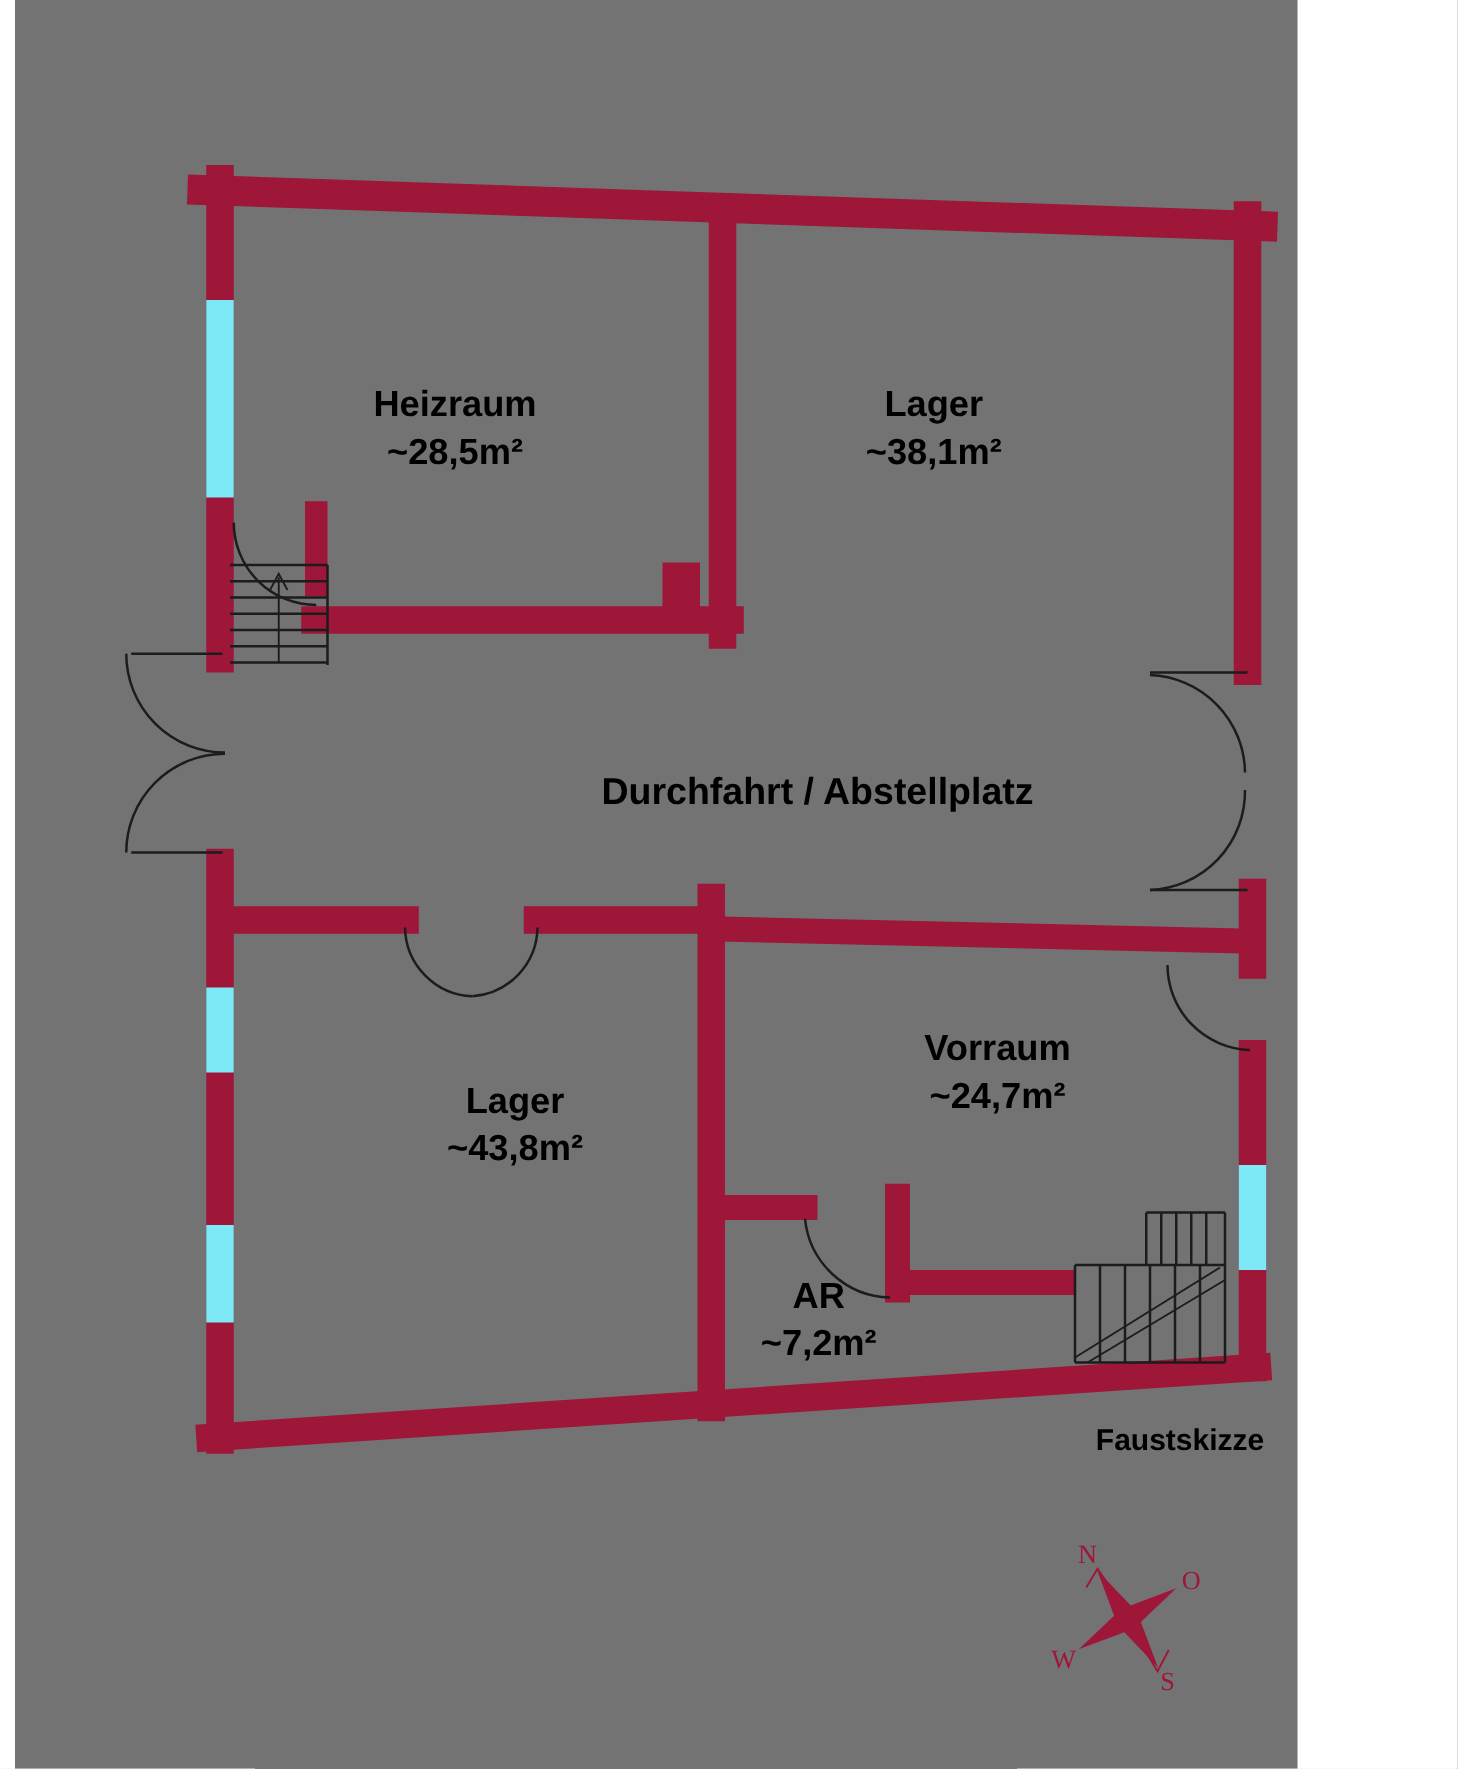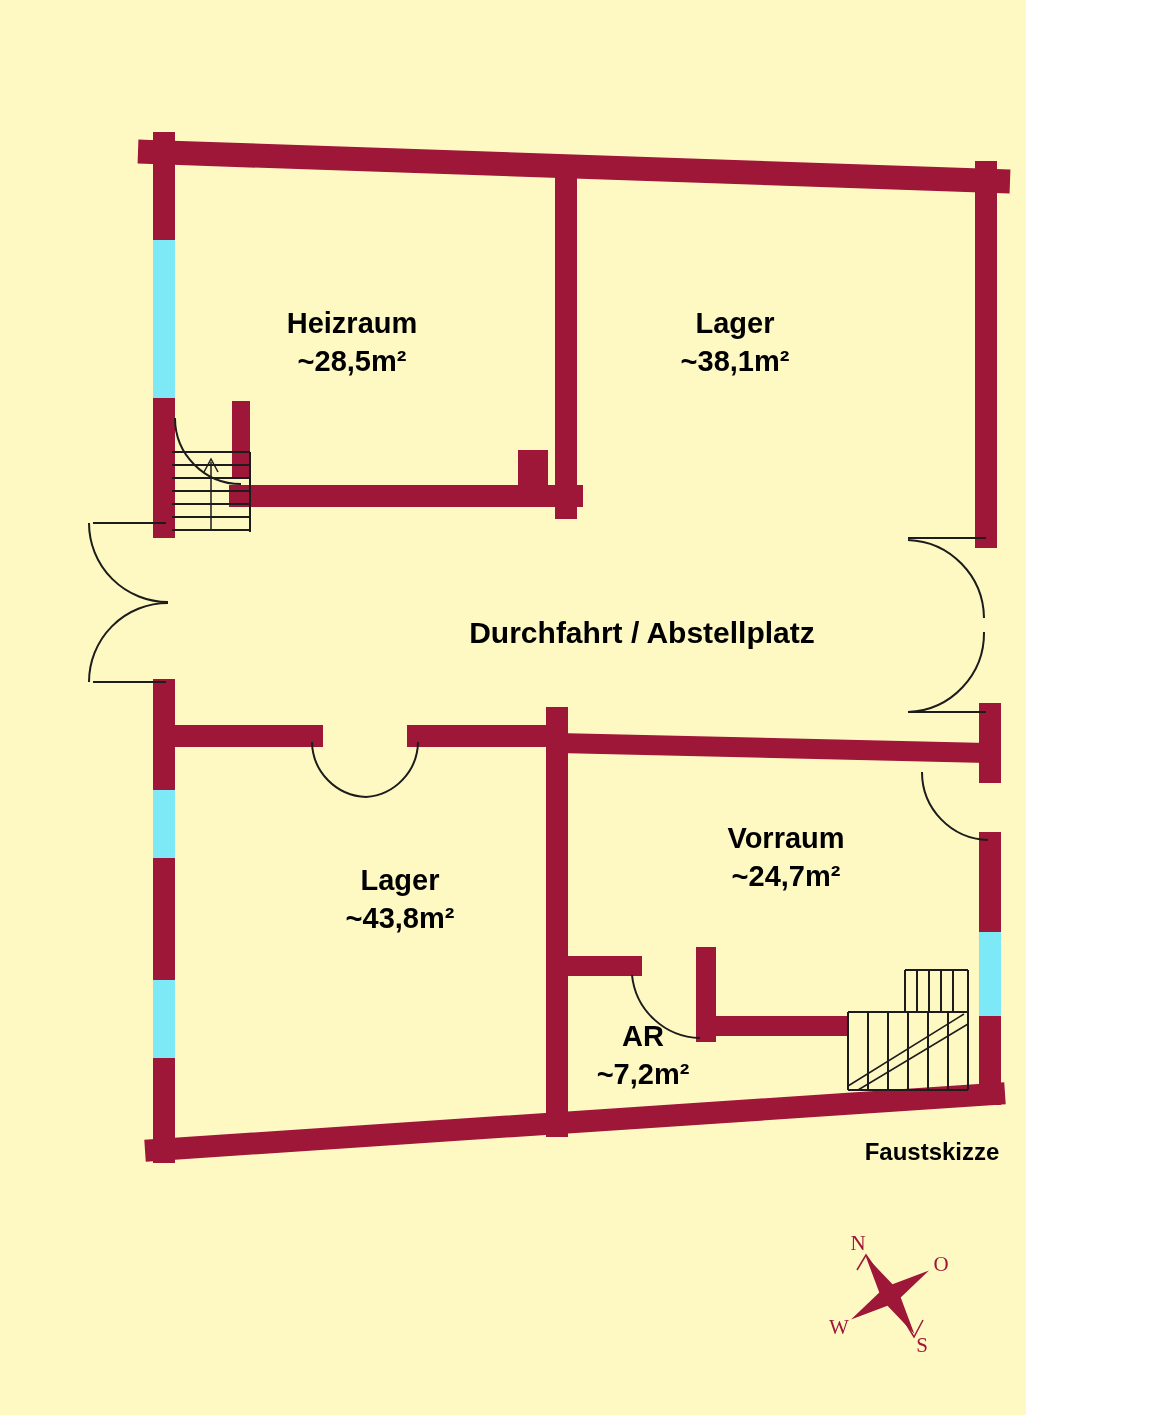--- a/index.html
+++ b/index.html
@@ -10,22 +10,23 @@
   html, body {
     margin: 0;
     padding: 0;
     background: #ffffff;
     font-family: "Liberation Sans", sans-serif;
   }
   .page {
     position: relative;
     width: 1026px;
     height: 1415px;
-    background: #fef9c3;
+    background: #737373;
     overflow: hidden;
+    margin-left: 12px;
   }
   svg { display: block; }
 
   .wall {
     stroke: var(--wall);
     stroke-width: 22;
     fill: none;
     stroke-linecap: square;
   }
   .sw24 { stroke-width: 24; }

